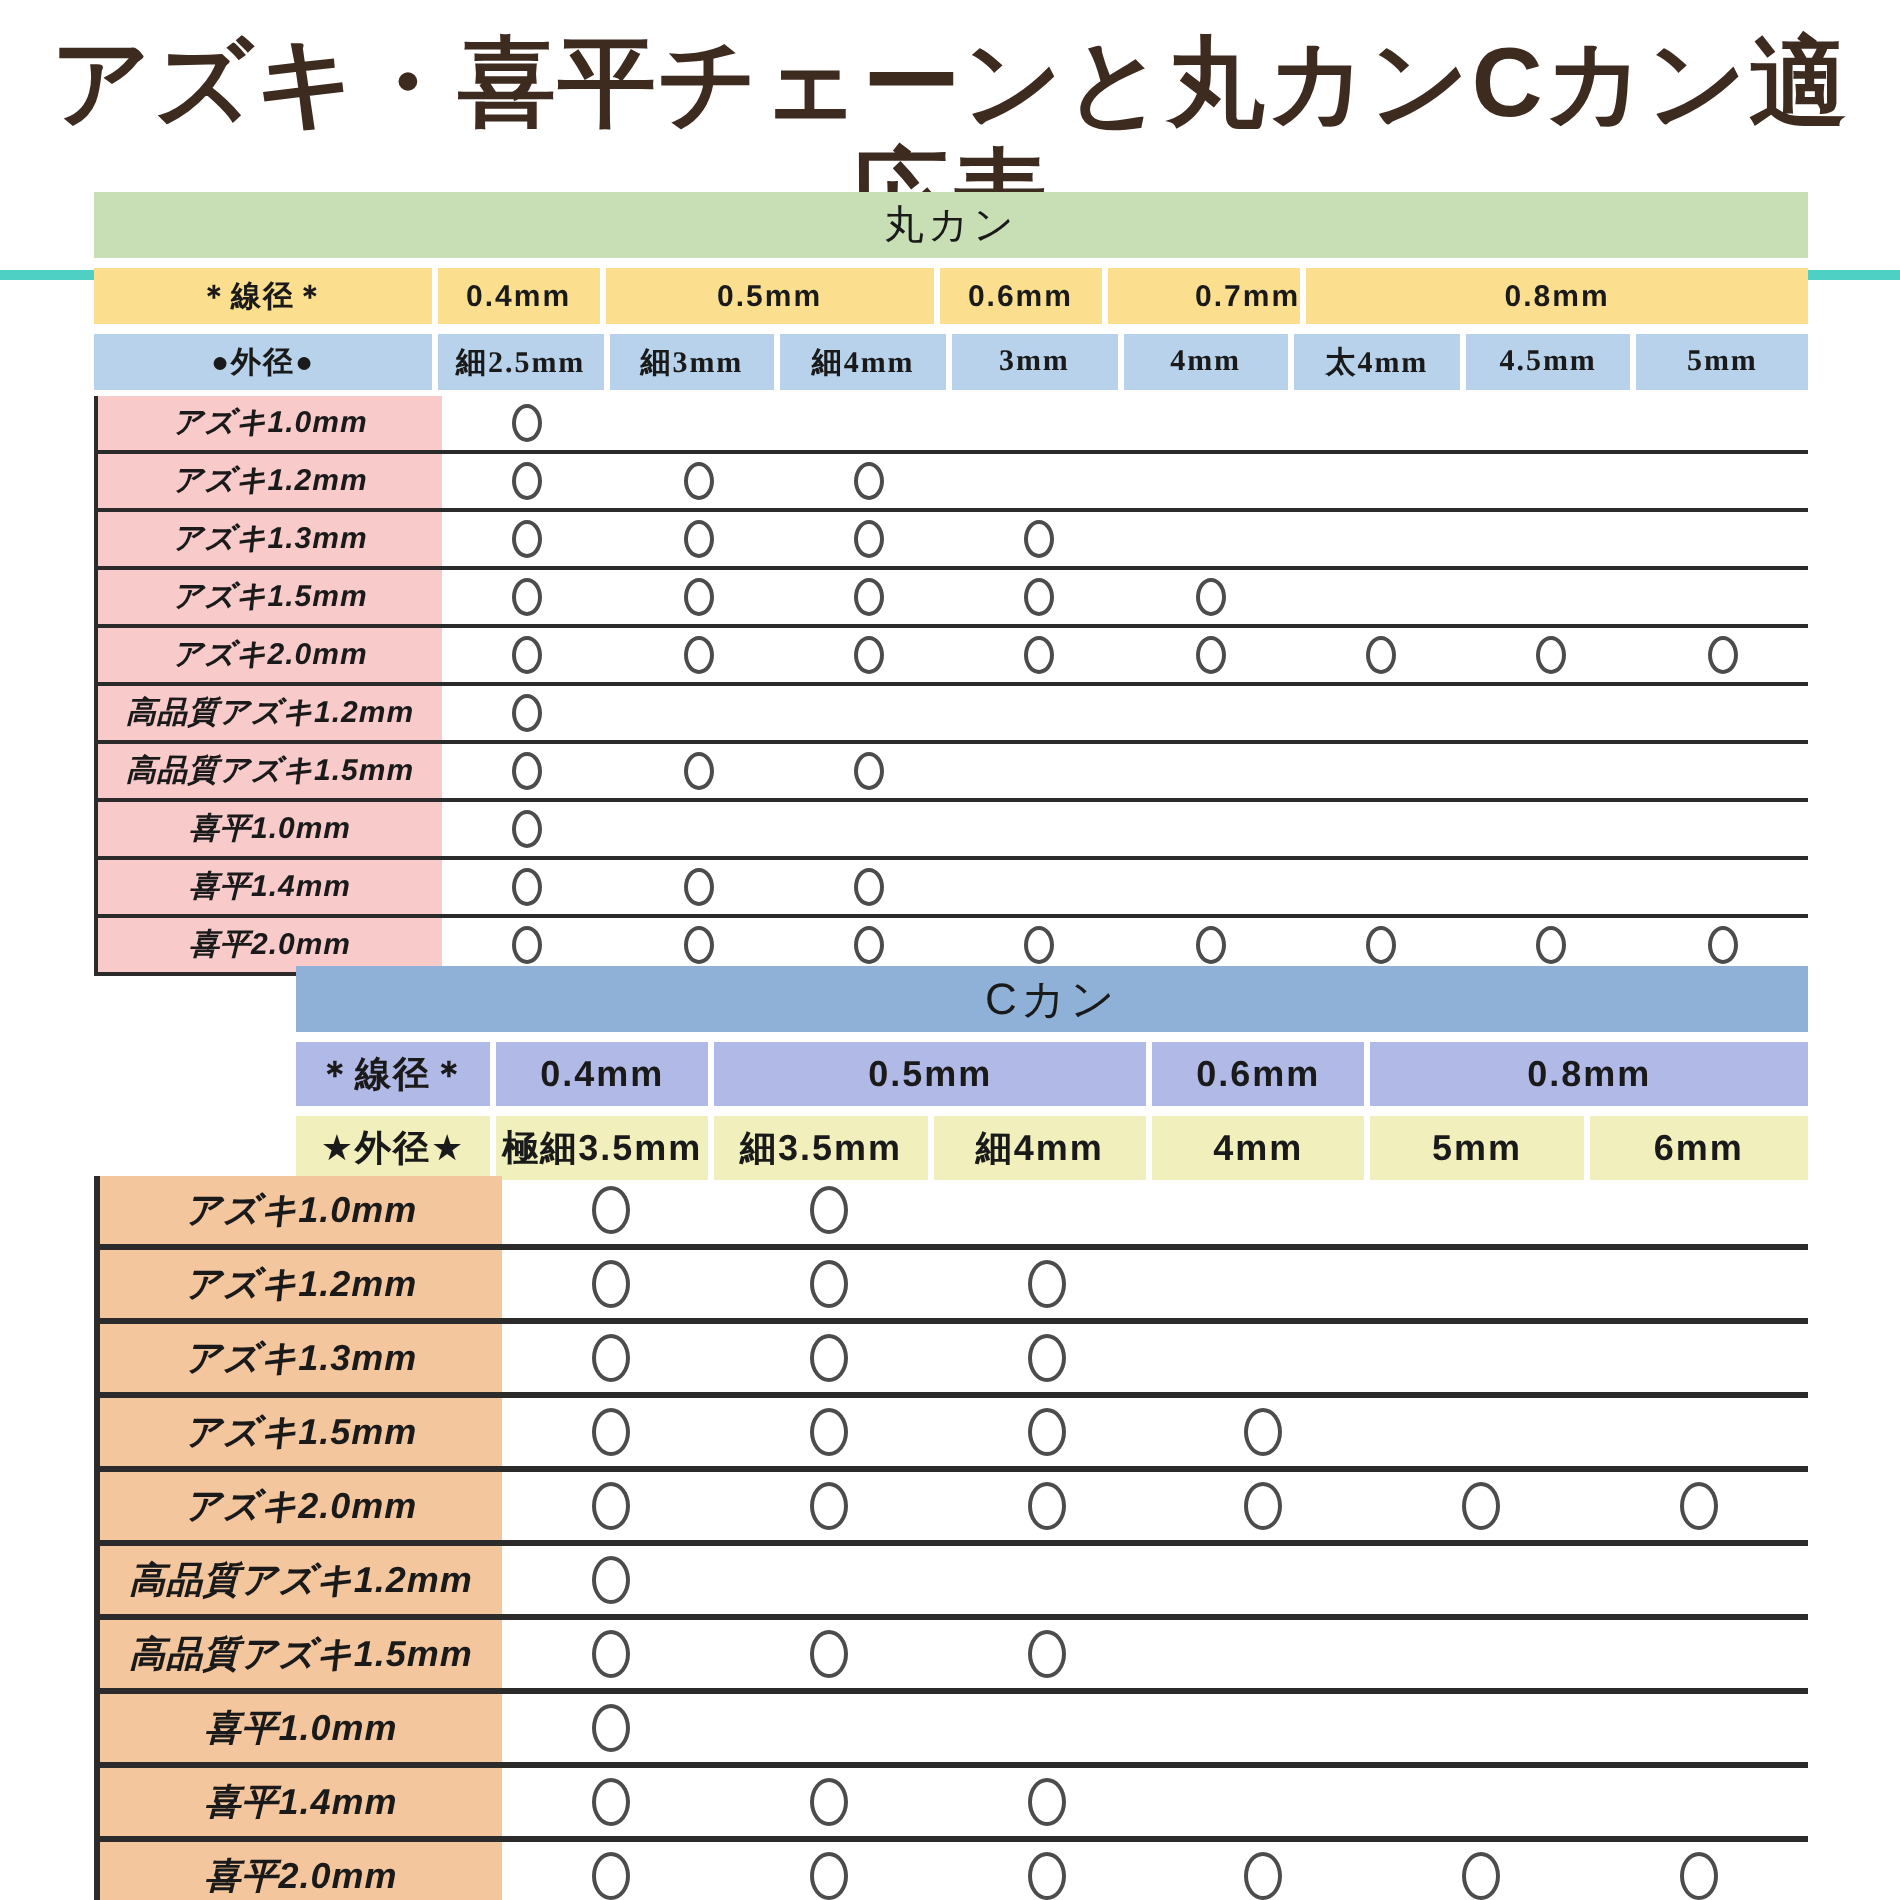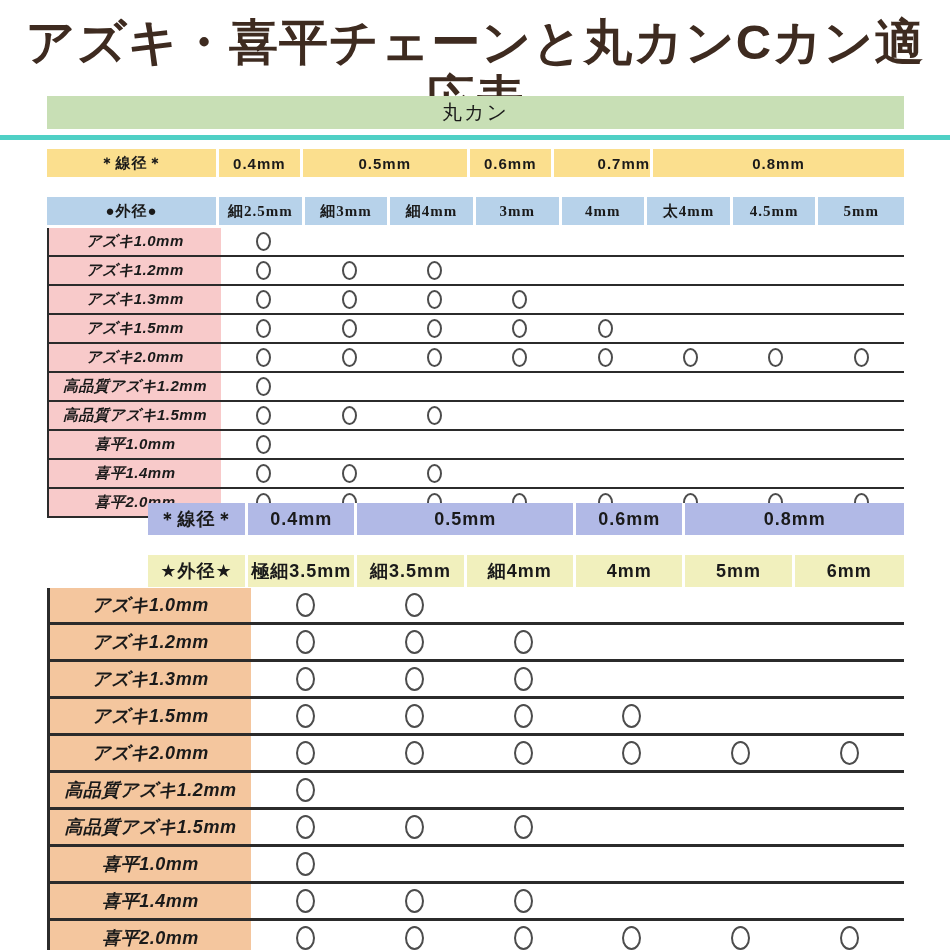--- a/index.html
+++ b/index.html
@@ -14,21 +14,21 @@
   .title-wrap{position:absolute;left:0;right:0;top:12px;text-align:center;}
   .page-title{
     display:inline-block;margin:0;padding:2px 14px 8px 14px;
     font-size:49px;font-weight:bold;letter-spacing:1px;color:#3e2b20;
     border-bottom:5px solid #4fd0c5;line-height:1.15;
   }
 
   
   .band{box-sizing:border-box;display:flex;align-items:center;justify-content:center;
     font-weight:normal;}
-  .hrow{display:grid;margin-top:20px;}
+  .hrow{display:grid;margin-top:5px;}
   .hcell{box-sizing:border-box;display:flex;align-items:center;justify-content:center;
     font-weight:bold;border-right:3px solid #ffffff;letter-spacing:1px;}
   .hcell:last-child{border-right:none;}
   .hlabel{border-right:3px solid #ffffff;}
   .tbody{margin-top:3px;}
   .trow{display:grid;box-sizing:border-box;}
   .rlabel{box-sizing:border-box;display:flex;align-items:center;justify-content:center;
     font-weight:bold;letter-spacing:0.5px;font-style:italic;}
   .mcell{display:flex;align-items:center;justify-content:center;}
   .circ{display:inline-block;border-radius:50%;background:transparent;}
@@ -273,20 +273,21 @@
           </div>
           <div class="mcell">
             <span class="circ"></span>
           </div>
         </div>
       </div>
   </section>
 
   <section>
     <div class="t2-head">
+      <div class="band t2-title">Cカン</div>
       <div class="hrow wire-row">
         <div class="hcell hlabel">＊線径＊</div>
       <div class="hcell" style="grid-column: span 1;">0.4mm</div>
           <div class="hcell" style="grid-column: span 2;">0.5mm</div>
           <div class="hcell" style="grid-column: span 1;">0.6mm</div>
           <div class="hcell" style="grid-column: span 2;">0.8mm</div>
         </div>
       <div class="hrow outer-row">
         <div class="hcell hlabel">★外径★</div>
       <div class="hcell">極細3.5mm</div>

